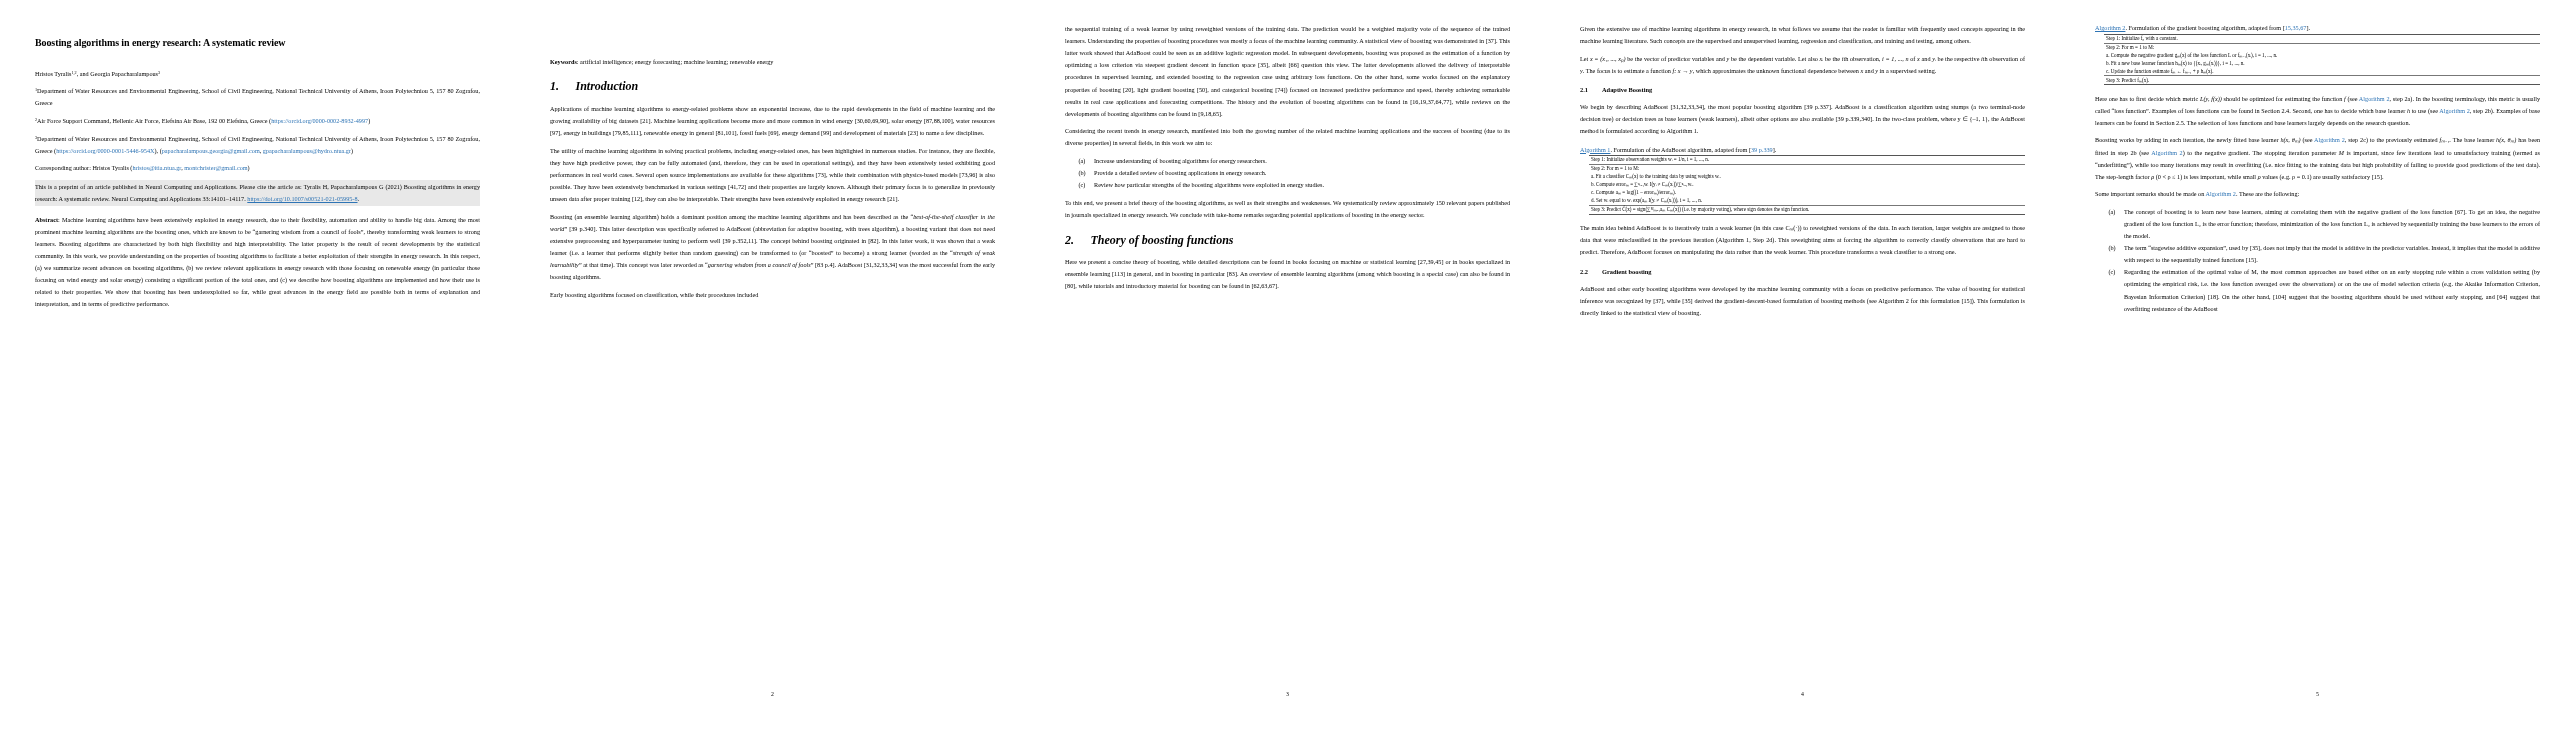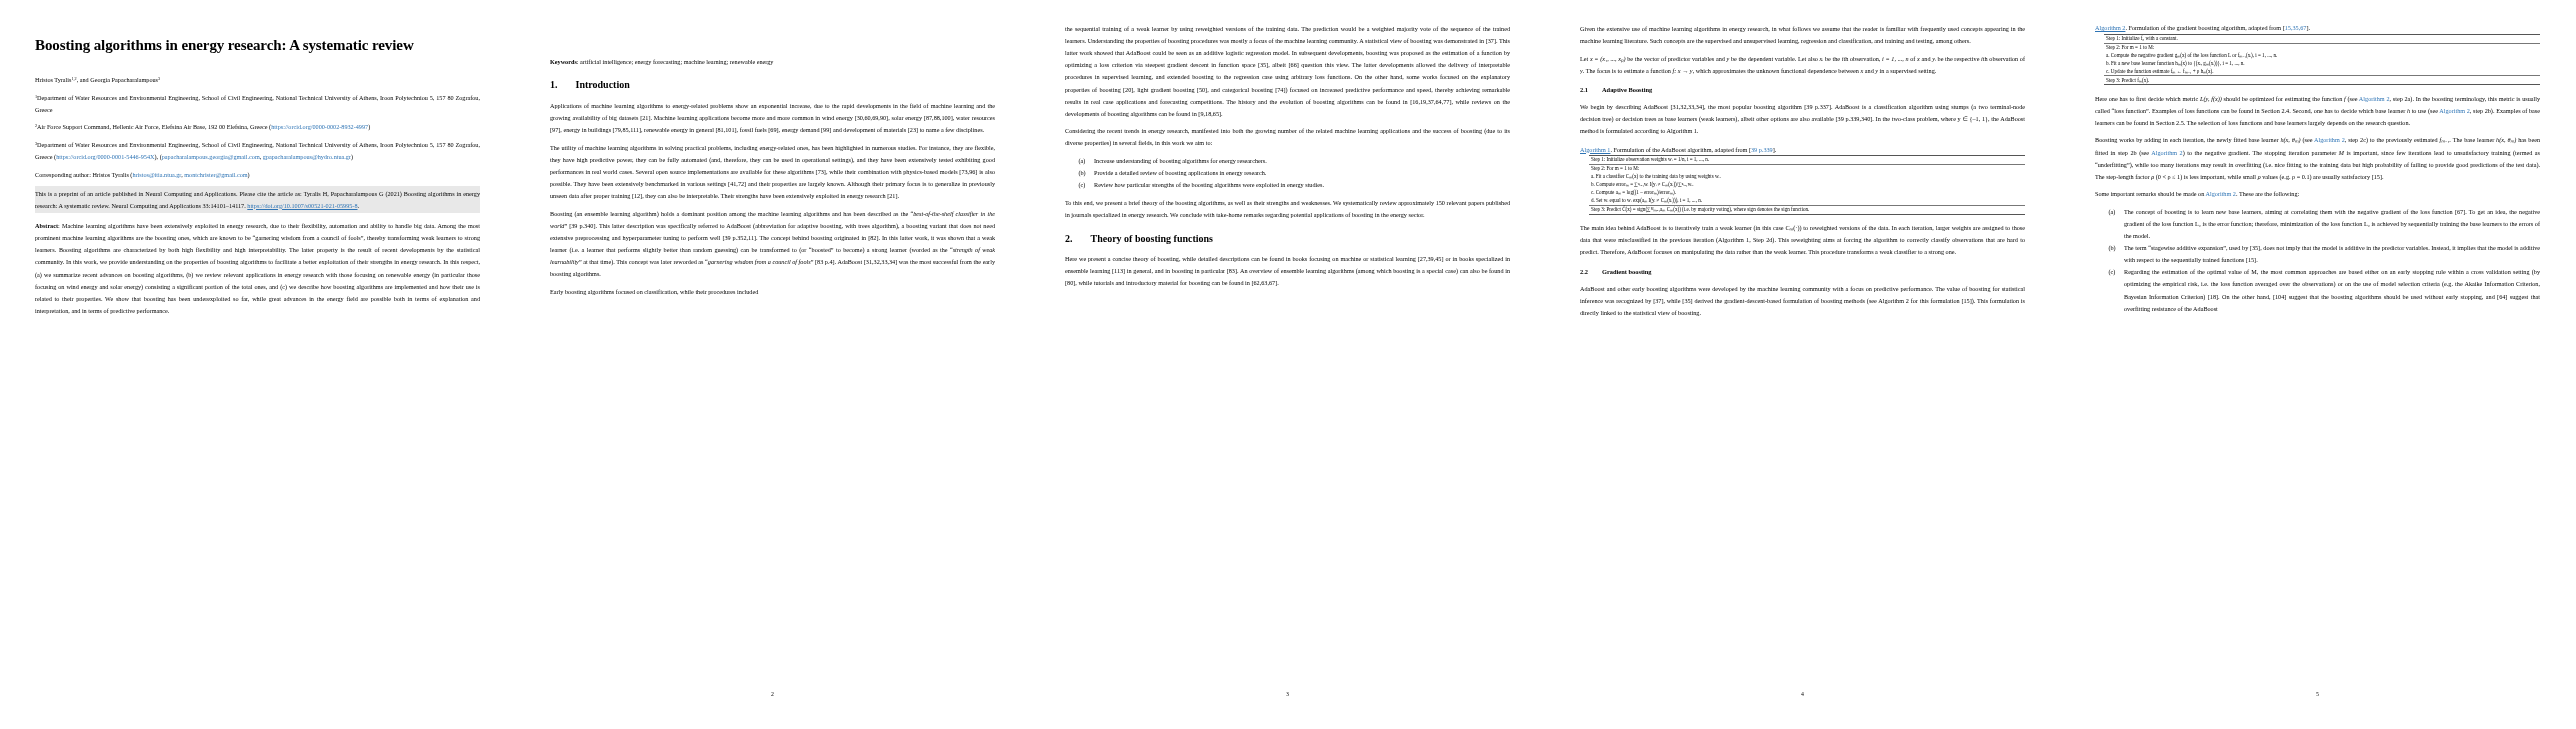--- a/index.html
+++ b/index.html
@@ -40,21 +40,21 @@
   .page-number {
     position: absolute;
     bottom: 32px;
     left: 0;
     width: 100%;
     text-align: center;
     font-size: 5.8px;
     color: #000;
   }
   h1.title {
-    font-size: 15px;
+    font-size: 10px;
     font-weight: bold;
     line-height: 1.3;
     margin: 15px 0 19px 0;
     letter-spacing: -0.1px;
   }
   p {
     margin: 0 0 5.5px 0;
     font-size: 6.2px;
     line-height: 1.95;
     text-align: justify;
@@ -64,24 +64,25 @@
   .lnk { color: #2e74b5; text-decoration: none; }
   .lnk-u { color: #2e74b5; text-decoration: underline; }
   .ref { color: #2e74b5; }
   .hl {
     background: #e8e8e8;
     display: block;
     padding: 1.2px 0 1.2px 0;
   }
   .hl p { margin: 0; }
   h2.sec {
-    font-size: 10px;
+    font-size: 12px;
     font-weight: bold;
     margin: 9.7px 0 7.3px 0;
     line-height: 1.5;
+    font-style: italic;
   }
   h2.sec .num { display: inline-block; width: 25.5px; }
   h3.subsec {
     font-size: 6.4px;
     font-weight: bold;
     margin: 8.5px 0 6px 0;
     line-height: 1.5;
   }
   .abstract-label { font-weight: bold; }
   .kw-label { font-weight: bold; }

